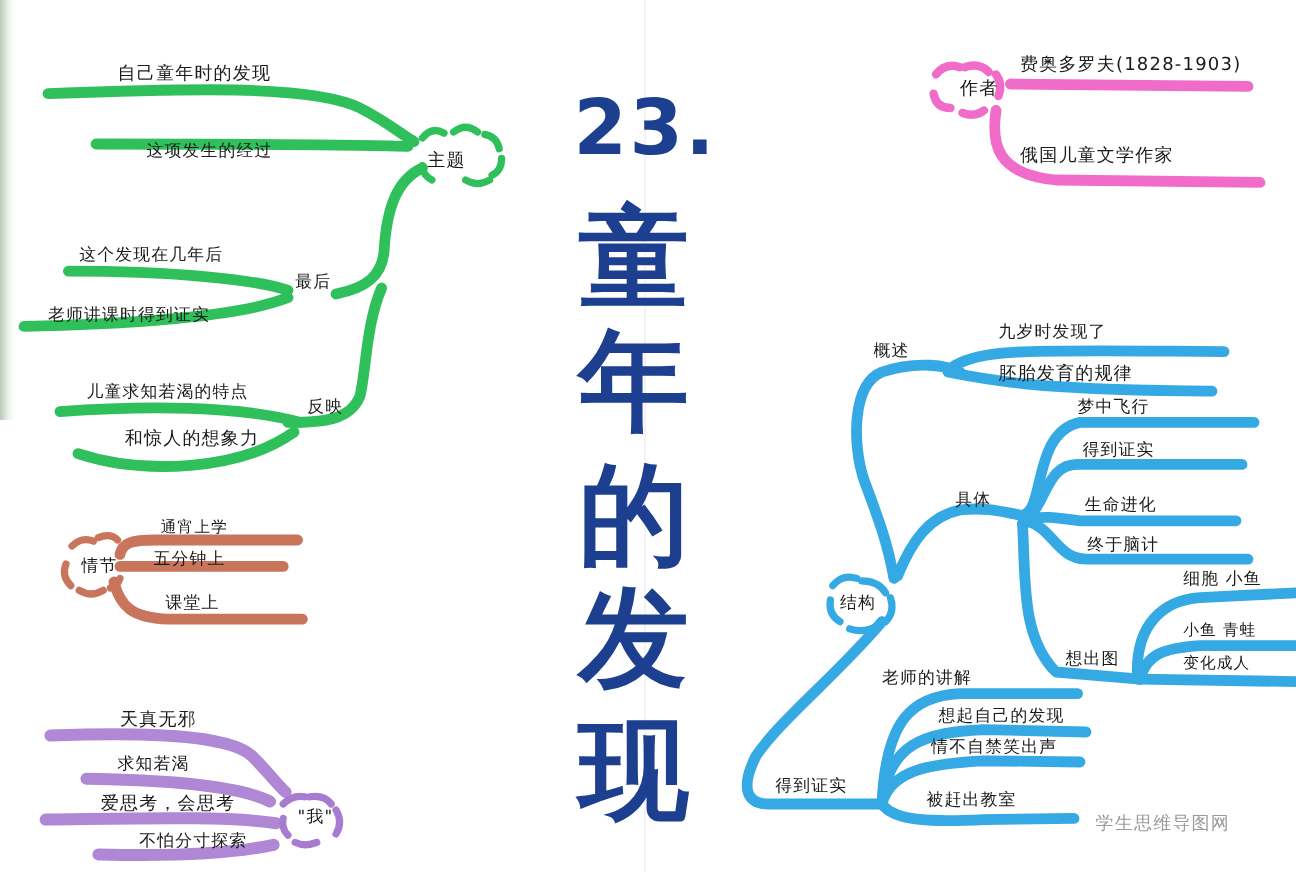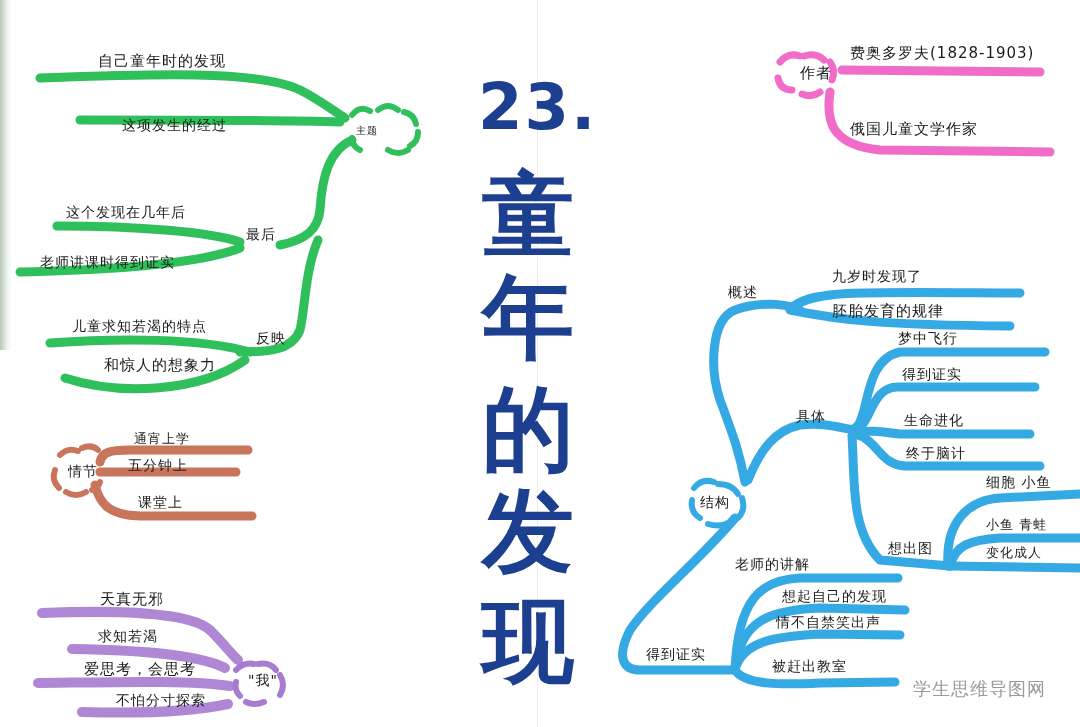--- a/index.html
+++ b/index.html
@@ -5,25 +5,25 @@
     html, body { margin: 0; padding: 0; background: #ffffff; }
     body { width: 1080px; height: 727px; position: relative; overflow: hidden; font-family: "DejaVu Sans", sans-serif; }
     #canvas { position: absolute; left: 0; top: 0; width: 1080px; height: 727px; }
     .edge-shadow { position: absolute; left: 0; top: 0; width: 12px; height: 350px;
       background: linear-gradient(to right, #9bb39a, #e7eee6 60%, rgba(255,255,255,0)); opacity: .7; }
     .fold { position: absolute; left: 537px; top: 0; width: 1px; height: 727px; background: #ececec; }
     .lbl { position: absolute; color: #1a1a1a; font-family: "DejaVu Sans", sans-serif; white-space: nowrap; letter-spacing: 1px; }
     .s15 { font-size: 15px; }
     .s14 { font-size: 14px; }
     .s13 { font-size: 13px; }
-    .s12 { font-size: 10px; }
+    .s12 { font-size: 15px; }
     .s11 { font-size: 14px; }
     .title-num { position: absolute; left: 478px; top: 70px; font-size: 64px; font-weight: bold; color: #1d3f8f; font-family: "DejaVu Sans", sans-serif; letter-spacing: 2px; }
     .title-char { position: absolute; left: 482px; font-size: 92px; font-weight: bold; color: #1d3f8f; font-family: "DejaVu Sans", sans-serif; line-height: 1; }
-    .watermark { position: absolute; left: 913px; top: 677px; font-size: 18px; color: #9a9a9a; letter-spacing: 1px; }
+    .watermark { position: absolute; left: 913px; top: 677px; font-size: 15px; color: #9a9a9a; letter-spacing: 1px; }
   </style>
 </head>
 <body>
 
 <div class="edge-shadow"></div>
 <div class="fold"></div>
 
 <svg id="canvas" viewBox="0 0 1080 727" xmlns="http://www.w3.org/2000/svg">
   <g fill="none" stroke-linecap="round" stroke-linejoin="round">
 

